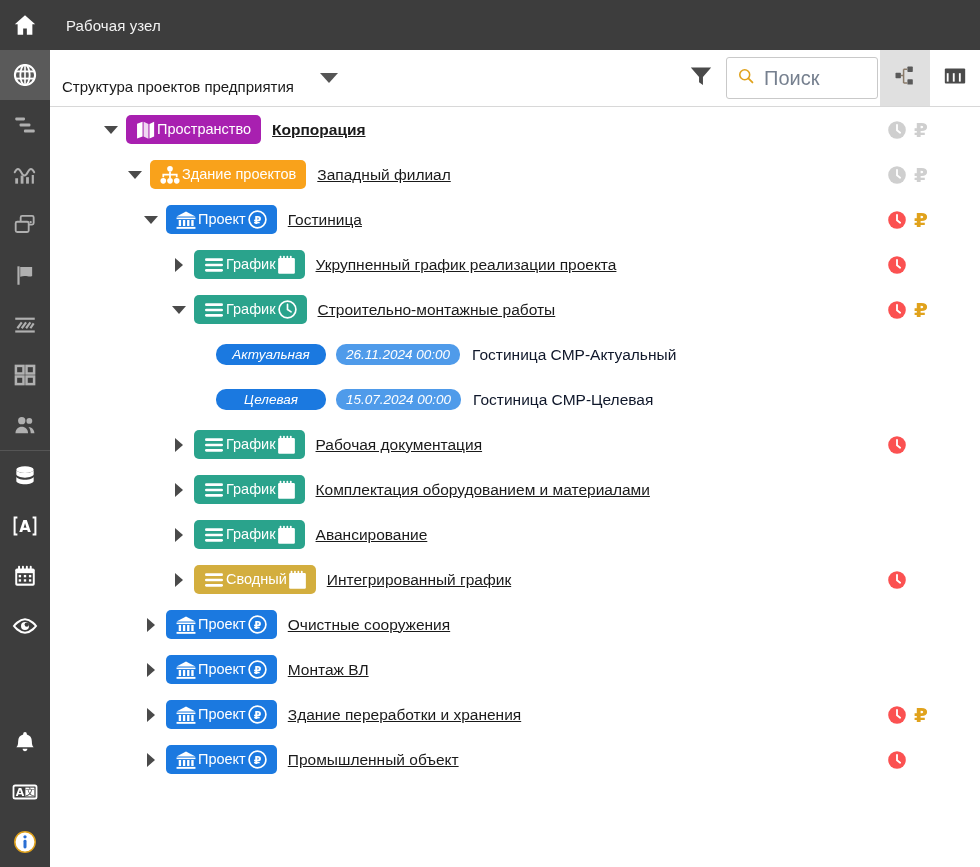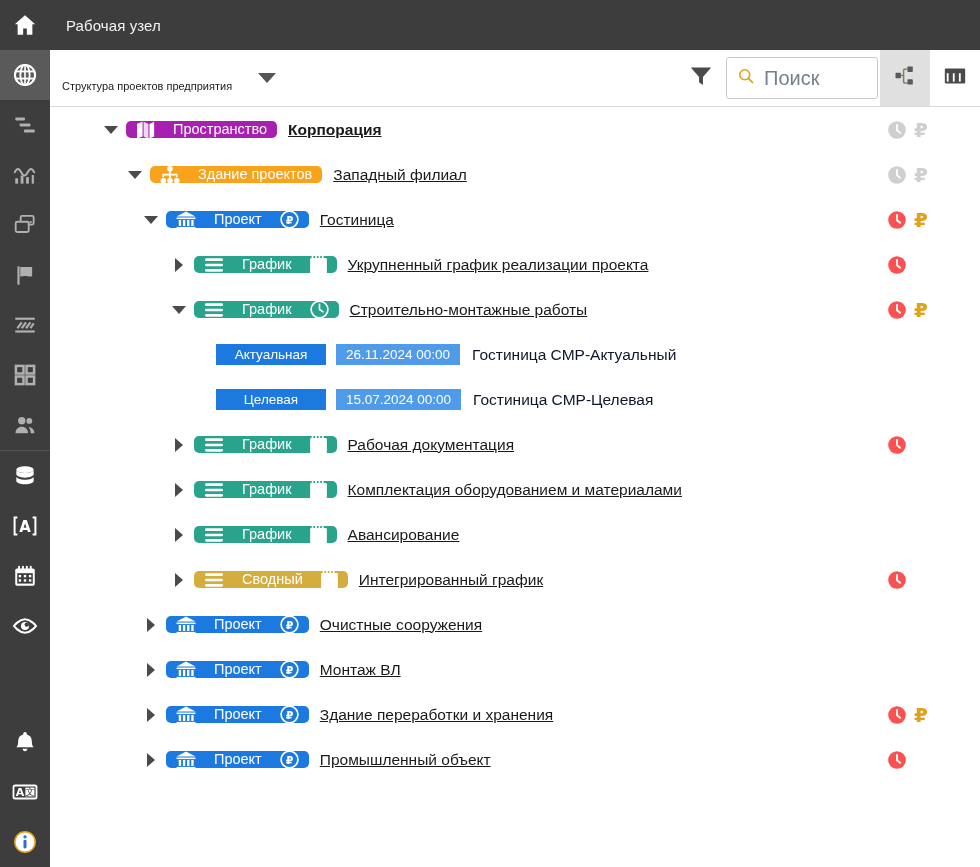--- a/index.html
+++ b/index.html
@@ -36,21 +36,21 @@
   }
 
   .toolbar{
     height:56px;flex:0 0 56px;background:#ffffff;
     display:flex;align-items:center;border-bottom:1px solid #d8d8d8;
     position:relative;
   }
   .selector{
     display:flex;align-items:center;gap:26px;padding-left:12px;cursor:pointer;
   }
-  .selector-label{font-size:11px;color:#1a1a1a;margin-top:16px;}
+  .selector-label{font-size:15px;color:#1a1a1a;margin-top:16px;}
   .caret-down{
     width:0;height:0;border-left:9px solid transparent;border-right:9px solid transparent;
     border-top:10px solid #555;
   }
   .toolbar-right{margin-left:auto;display:flex;align-items:center;height:56px;}
   .tb-btn{
     width:50px;height:56px;display:flex;align-items:center;justify-content:center;cursor:pointer;
   }
   .tb-btn.selected{background:#e0e0e0;}
   .search-box{
@@ -69,43 +69,43 @@
   }
   .twisty{
     width:18px;height:45px;display:flex;align-items:center;justify-content:center;
     flex:0 0 18px;cursor:pointer;
   }
   .tw-down{width:0;height:0;border-left:7px solid transparent;border-right:7px solid transparent;border-top:8px solid #4a4a4a;}
   .tw-right{width:0;height:0;border-top:7px solid transparent;border-bottom:7px solid transparent;border-left:8px solid #4a4a4a;}
   .tw-none{width:14px;height:1px;}
 
   .badge{
-    height:17px;border-radius:5px;display:inline-flex;align-items:center;
-    gap:16px;padding:0 9px;color:#fff;font-size:14.5px;white-space:nowrap;
+    height:29px;border-radius:5px;display:inline-flex;align-items:center;
+    gap:0;padding:0 9px;color:#fff;font-size:14.5px;white-space:nowrap;
     box-sizing:border-box;margin-left:6px;cursor:pointer;
   }
   .badge .b-ico{display:flex;align-items:center;}
   .badge .b-text{line-height:1;padding:0 1px;}
 
   .badge.space{background:#a820b0;}
   .badge.group{background:#f9a21b;}
   .badge.project{background:#1b79e0;}
   .badge.schedule{background:#2aa38c;}
   .badge.summary{background:#d3ae3e;}
 
   .node-title{
     margin-left:11px;font-size:15.5px;color:#1a1a1a;white-space:nowrap;text-decoration:underline;
   }
   .node-title.bold{font-weight:bold;}
 
   
   .vbadge{
-    height:21px;border-radius:0;display:inline-flex;align-items:center;
+    height:21px;border-radius:10px;display:inline-flex;align-items:center;
     justify-content:center;color:#fff;font-size:13.5px;white-space:nowrap;
-    padding:0 10px;box-sizing:border-box;cursor:pointer;
+    padding:0 10px;box-sizing:border-box;cursor:pointer;font-style:italic;
   }
   .vbadge.kind{background:#1b79e0;min-width:110px;}
   .vbadge.date{background:#4f9bea;min-width:122px;margin-left:10px;}
   .vtitle{margin-left:12px;font-size:15.5px;color:#0f172a;white-space:nowrap;}
 
   
   .status{
     position:absolute;right:0;top:0;height:45px;width:110px;
     display:flex;align-items:center;gap:6px;padding-left:16px;box-sizing:border-box;
   }

